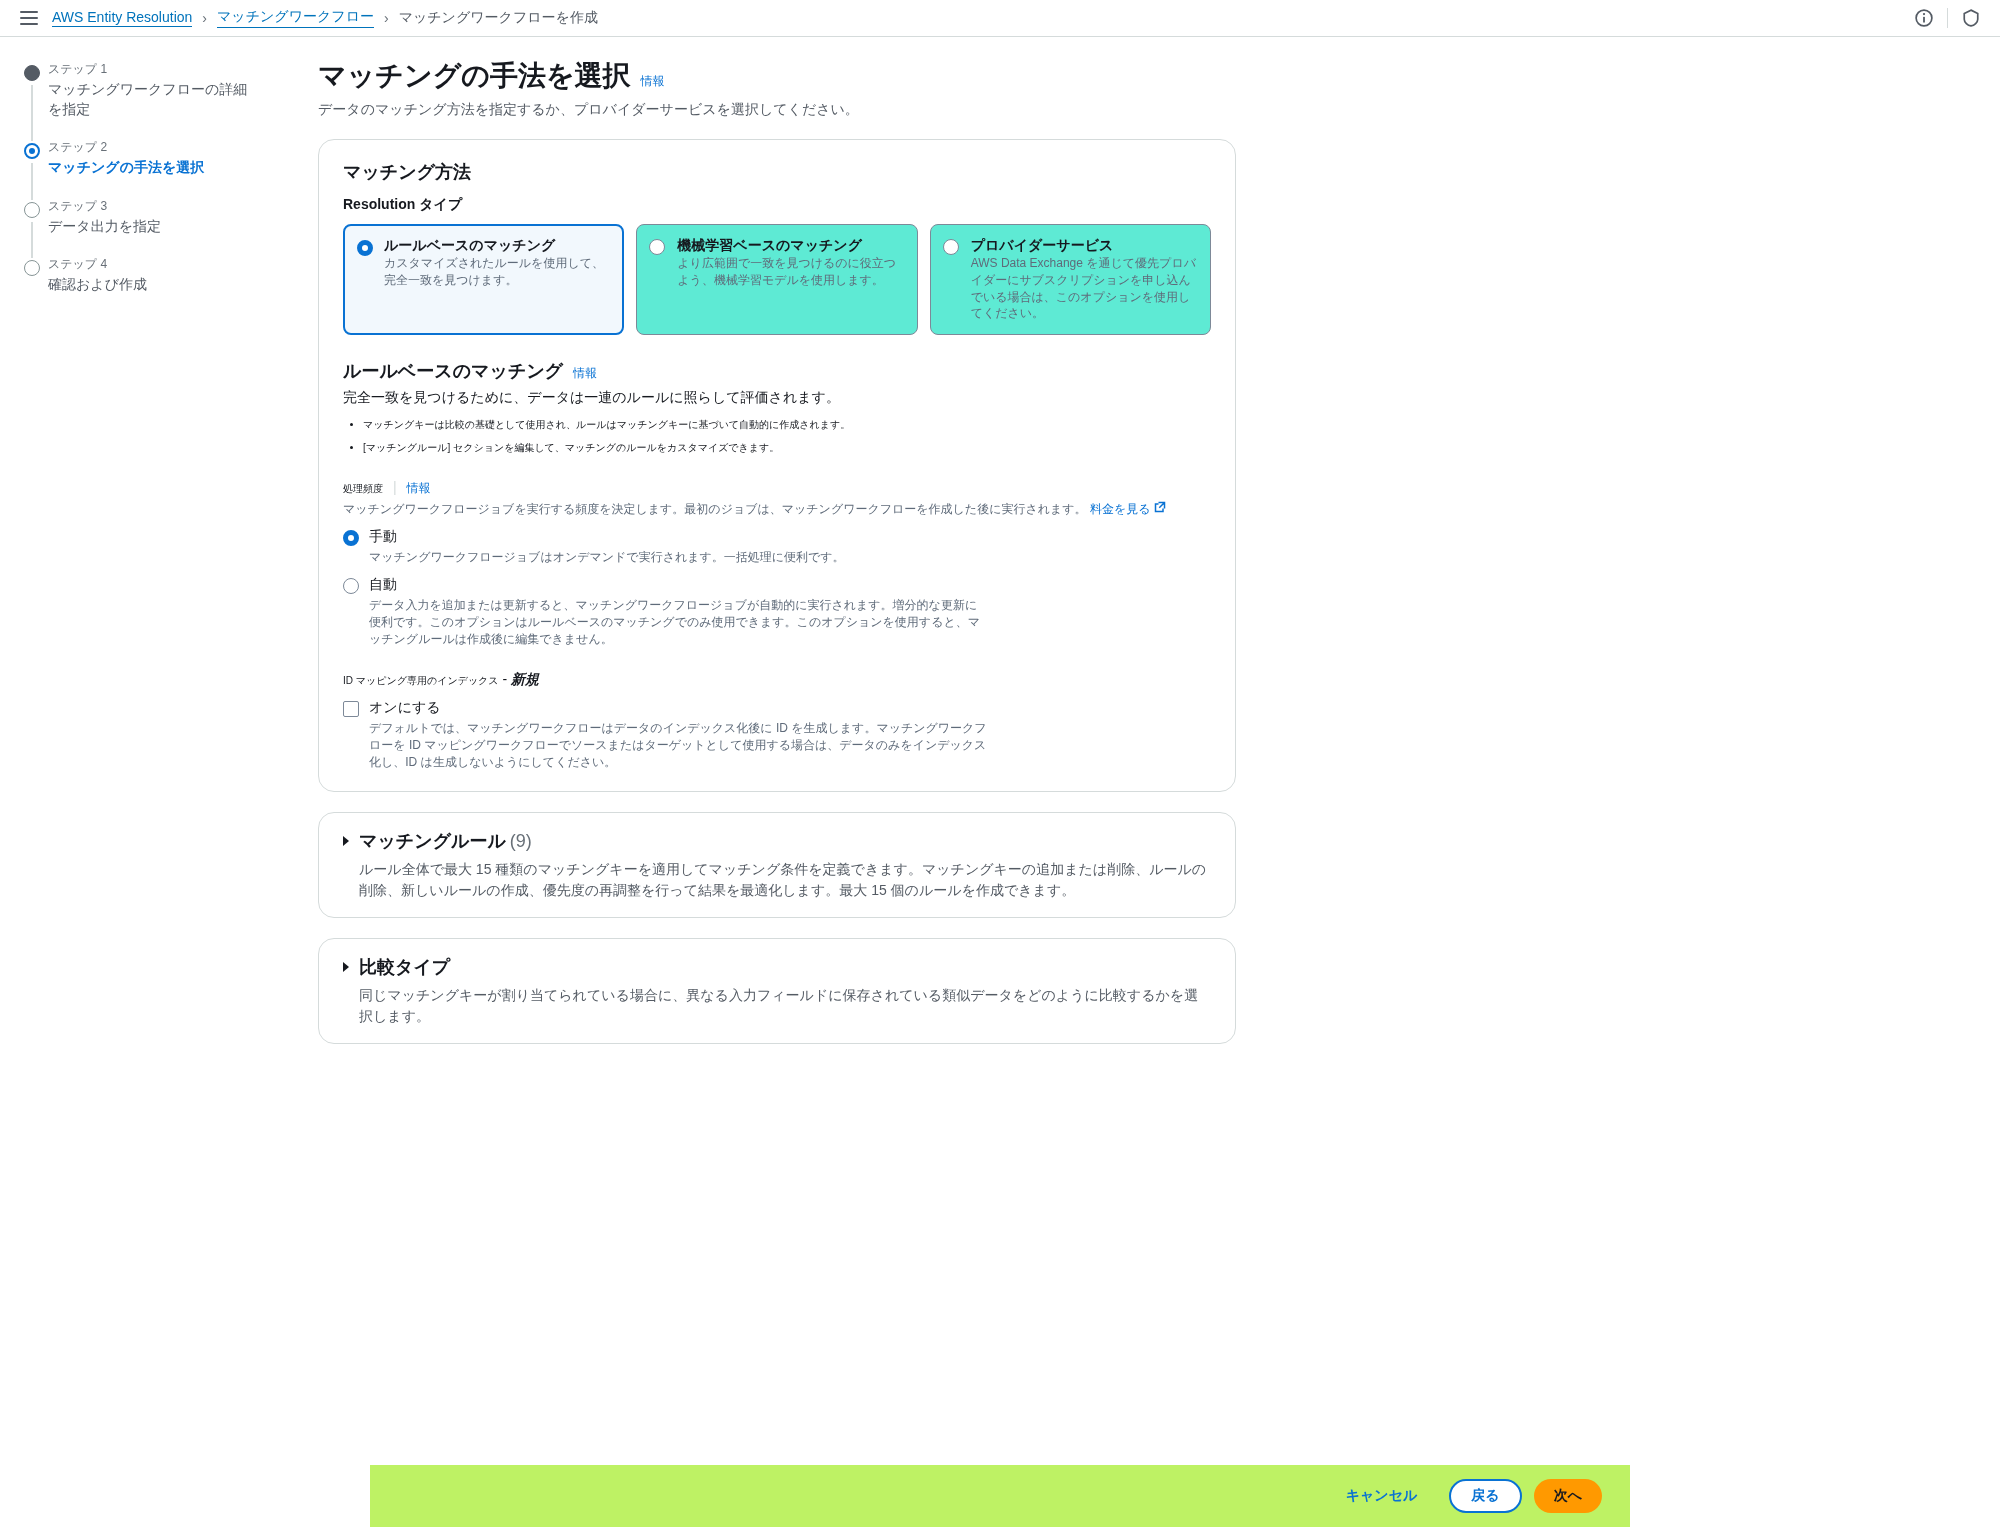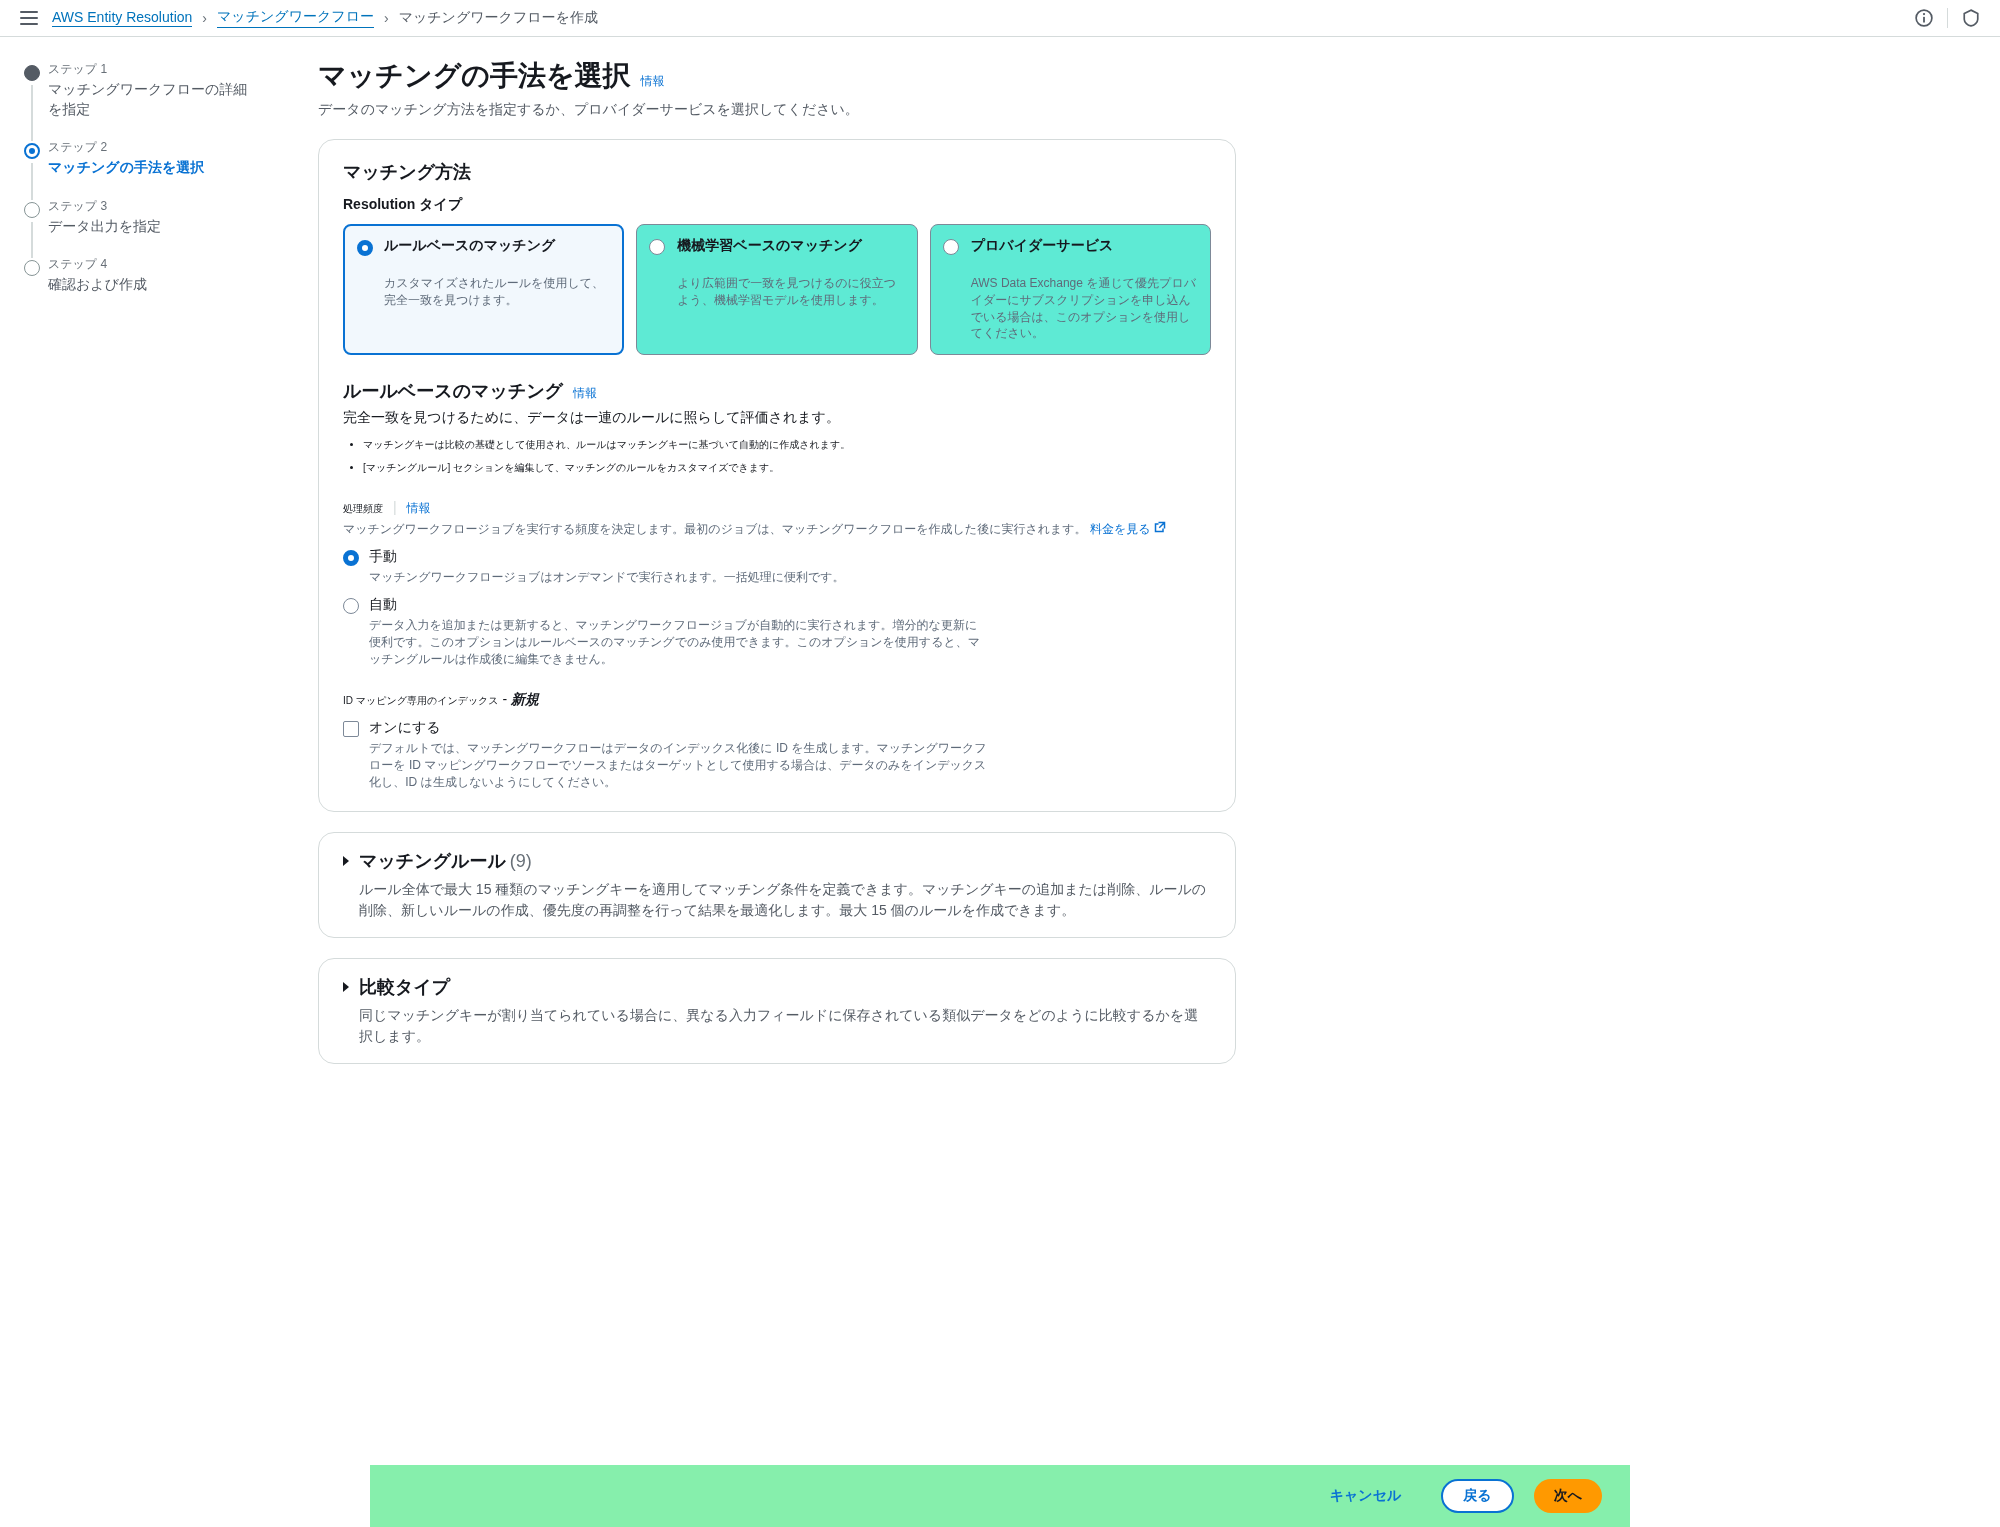--- a/index.html
+++ b/index.html
@@ -46,21 +46,21 @@
     .sect-label { font-weight: 700; font-size: 14px; margin-top: 8px; margin-bottom: 10px; }
 
     
     .tiles { display: grid; grid-template-columns: 1fr 1fr 1fr; gap: 12px; }
     .tile { border: 1px solid #7d8998; border-radius: 8px; padding: 12px 14px; position: relative; cursor: pointer; background: #5eead4; }
     .tile.selected { border-color: #0972d3; border-width: 2px; background: #f2f8fd; padding: 11px 13px; }
     .tile-radio { position: absolute; left: 12px; top: 14px; width: 16px; height: 16px; border: 1.5px solid #7d8998; border-radius: 50%; background: #fff; }
     .tile.selected .tile-radio { border-color: #0972d3; border-width: 5px; }
     .tile-body { padding-left: 26px; }
     .tile-title { font-weight: 700; font-size: 14px; }
-    .tile-desc { font-size: 12px; color: #5f6b7a; margin-top: 20px; line-height: 1.4; }
+    .tile-desc { font-size: 12px; color: #5f6b7a; margin-top: 0; line-height: 1.4; }
 
     .subsection { margin-top: 24px; }
     .sub-title { font-size: 18px; font-weight: 700; display: inline; }
     .sub-desc { margin-top: 6px; font-size: 14px; color: #16191f; }
 
     ul.bullets { margin: 10px 0 0 20px; }
     ul.bullets li { margin-bottom: 8px; font-size: 10px; line-height: 1.5; }
 
     .field { margin-top: 24px; }
     .field-label { font-weight: 400; font-size: 10px; margin-top: 40px; }
@@ -84,21 +84,21 @@
 
     
     .expand { border: 1px solid #d5dbdb; border-radius: 16px; background: #fff; margin-top: 20px; padding: 16px 24px; }
     .expand-head { display: flex; align-items: flex-start; gap: 10px; cursor: pointer; }
     .caret { width: 0; height: 0; border-left: 6px solid #16191f; border-top: 5px solid transparent; border-bottom: 5px solid transparent; margin-top: 7px; flex-shrink: 0; }
     .expand-title { font-size: 18px; font-weight: 700; }
     .expand-count { color: #687078; font-weight: 400; }
     .expand-desc { font-size: 14px; color: #545b64; margin-top: 6px; padding-left: 16px; line-height: 1.5; }
 
     
-    .footer { position: fixed; bottom: 0; left: 0; right: 0; background: #86efac; display: flex; justify-content: flex-end; gap: 20px; padding: 14px 28px; max-width: 1260px; margin: 0 auto; }
+    .footer { position: fixed; bottom: 0; left: 0; right: 0; background: #bef264; display: flex; justify-content: flex-end; gap: 12px; padding: 14px 28px; max-width: 1260px; margin: 0 auto; }
     .btn { border-radius: 20px; padding: 6px 20px; font-size: 14px; font-weight: 700; cursor: pointer; border: none; background: none; }
     .btn-link { color: #0972d3; }
     .btn-normal { border: 2px solid #0972d3; color: #0972d3; background: #fff; }
     .btn-primary { background: #ff9900; color: #16191f; }
   </style>
 </head>
 <body>
 
 <div class="topbar">
   <div class="topbar-left">

